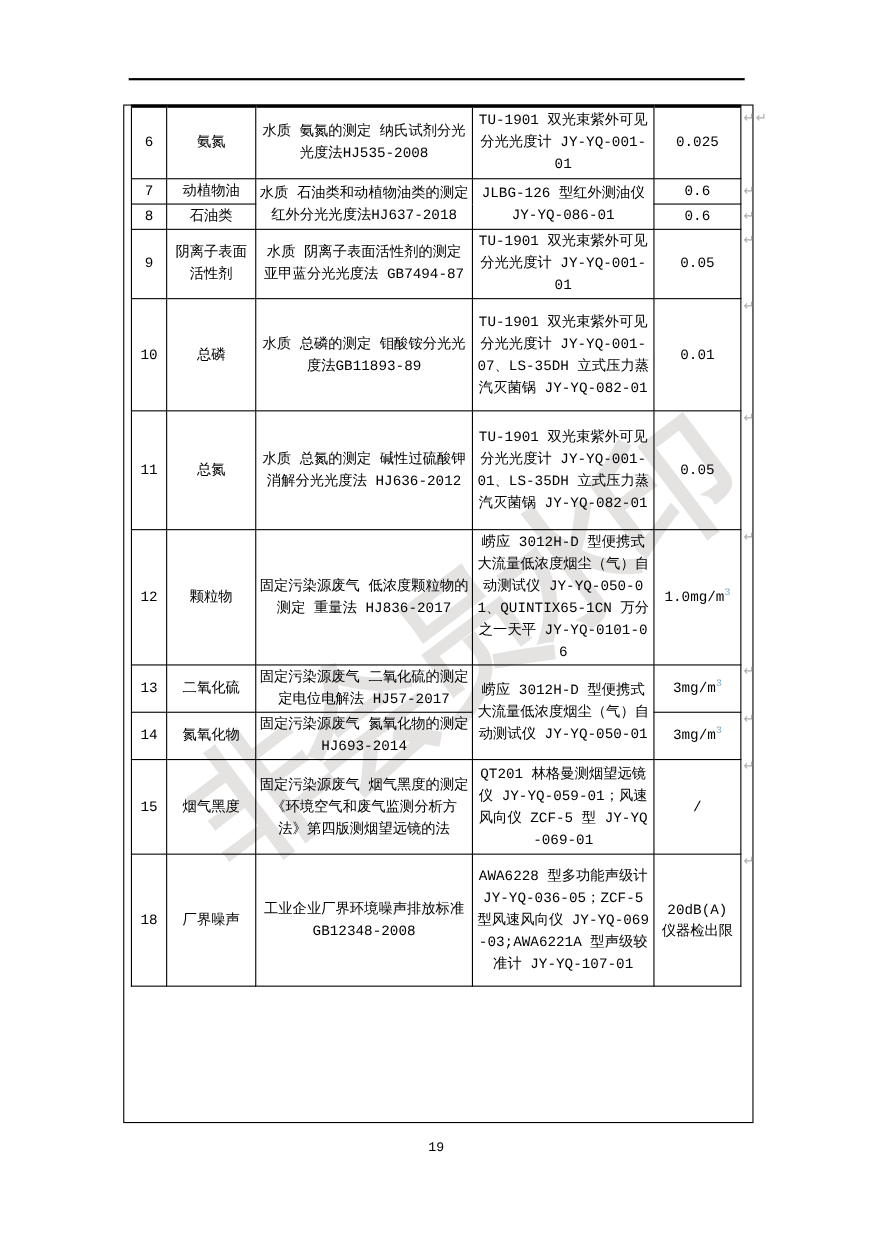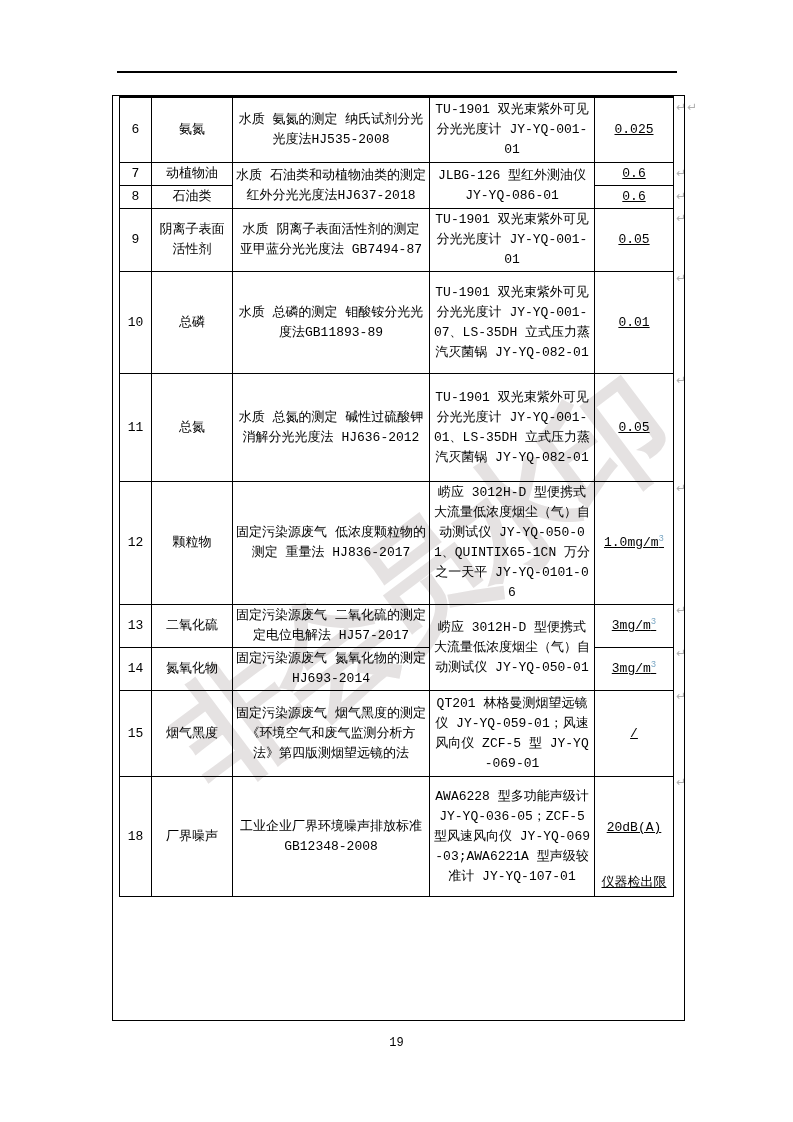--- a/index.html
+++ b/index.html
@@ -40,25 +40,25 @@
     background:transparent;
   }
   table.monitor td{
     border:1px solid #000;text-align:center;vertical-align:middle;
     padding:1px 3px;font-size:13px;line-height:20px;
     word-break:break-all;overflow:hidden;
   }
   table.monitor tr:first-child td{border-top:3px solid #000;}
   td.c-item{font-size:14px;padding:0 6px;margin-left:24px;}
   td.c-no{font-size:13px;}
-  td.c-limit{font-size:13px;text-decoration:underline;}
+  td.c-limit{font-size:13px;}
   sup.unit-sup{
     color:var(--sup-color,#7ba7c4);font-size:9px;line-height:0;
   }
-  .limit-note{font-size:13px;line-height:19px;margin-top:36px;}
+  .limit-note{font-size:13px;line-height:19px;}
   
   .ret-mark{
     position:absolute;z-index:5;font-size:12px;line-height:12px;
     color:var(--mark-color,#b0b0b0);
     font-family:"DejaVu Sans",sans-serif;
   }
   .page-number{
     position:absolute;left:0;top:1036px;width:793px;text-align:center;
     font-size:12px;z-index:3;
   }

